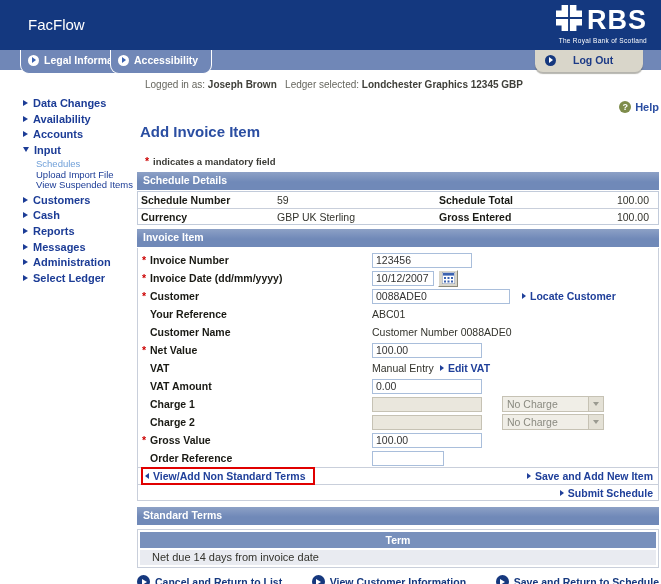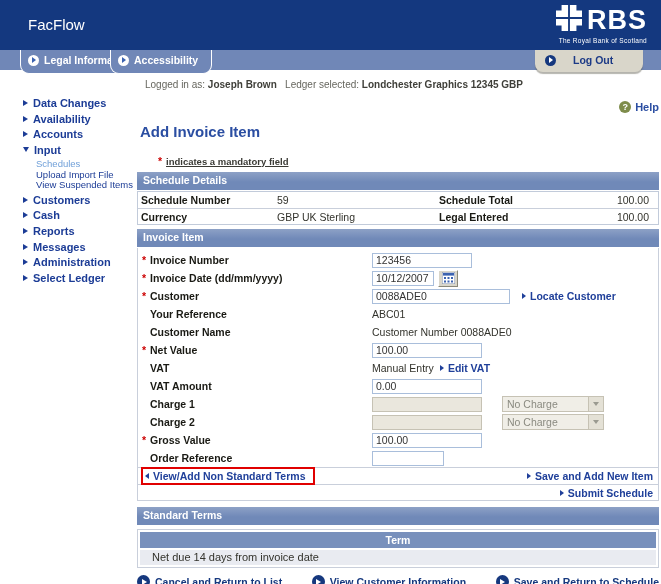--- a/index.html
+++ b/index.html
@@ -58,21 +58,21 @@
     line-height:10.5px; cursor:pointer; white-space:nowrap; }
   .side-sub .sub-item.active { color:#6F9FD8; }
   
   .content { position:absolute; left:137px; top:96px; width:522px; }
   .help-row { text-align:right; height:14px; }
   .help-link { display:inline-flex; align-items:center; gap:4px; color:#2B4EA2;
     font-size:11px; font-weight:bold; cursor:pointer; }
   .help-circle { width:12px; height:12px; border-radius:50%; background:#7E8C4B; color:#fff;
     font-size:9px; font-weight:bold; display:inline-flex; align-items:center; justify-content:center; }
   .page-title { color:#2B4EA2; font-size:15px; font-weight:bold; margin:13px 0 0 3px; }
-  .note { font-size:9.5px; font-weight:bold; color:#3a3a35; margin:15px 0 5px 21px;text-decoration:underline; }
+  .note { font-size:9.5px; font-weight:bold; color:#3a3a35; margin:15px 0 5px 8px; }
   .req { color:#CC0000; font-weight:bold; display:inline-block; width:8px; font-size:10.5px; }
   .bar { height:18px; line-height:17px; background:#7089B8;
     background:linear-gradient(#8da1c6,#7089B8 55%); color:#fff;
     font-size:10.5px; font-weight:bold; padding:0 6px; margin-bottom:1px; }
   
   .sched-table { border:1px solid #C2CBDA; background:#fff; }
   .sched-row { display:grid; grid-template-columns:136px 162px 150px 1fr;
     height:16px; align-items:center; padding:0 3px; font-size:10.5px; }
   .sched-row + .sched-row { border-top:1px solid #C9CFDB; }
   .sched-row .lab { font-weight:bold; color:#1a1a14; }
@@ -244,21 +244,21 @@
   <div class="sched-table">
     <div class="sched-row">
       <span class="lab">Schedule Number</span>
       <span>59</span>
       <span class="lab">Schedule Total</span>
       <span class="val2">100.00</span>
     </div>
     <div class="sched-row">
       <span class="lab">Currency</span>
       <span>GBP UK Sterling</span>
-      <span class="lab">Legal Entered</span>
+      <span class="lab">Gross Entered</span>
       <span class="val2">100.00</span>
     </div>
   </div>
 
   <div class="bar" style="margin-top:4px;">Invoice Item</div>
   <div class="form-box">
 
     <div class="field-row">
       <span class="field-label"><span class="req">*</span><span>Invoice Number</span></span>
       <span class="field-ctrl">

